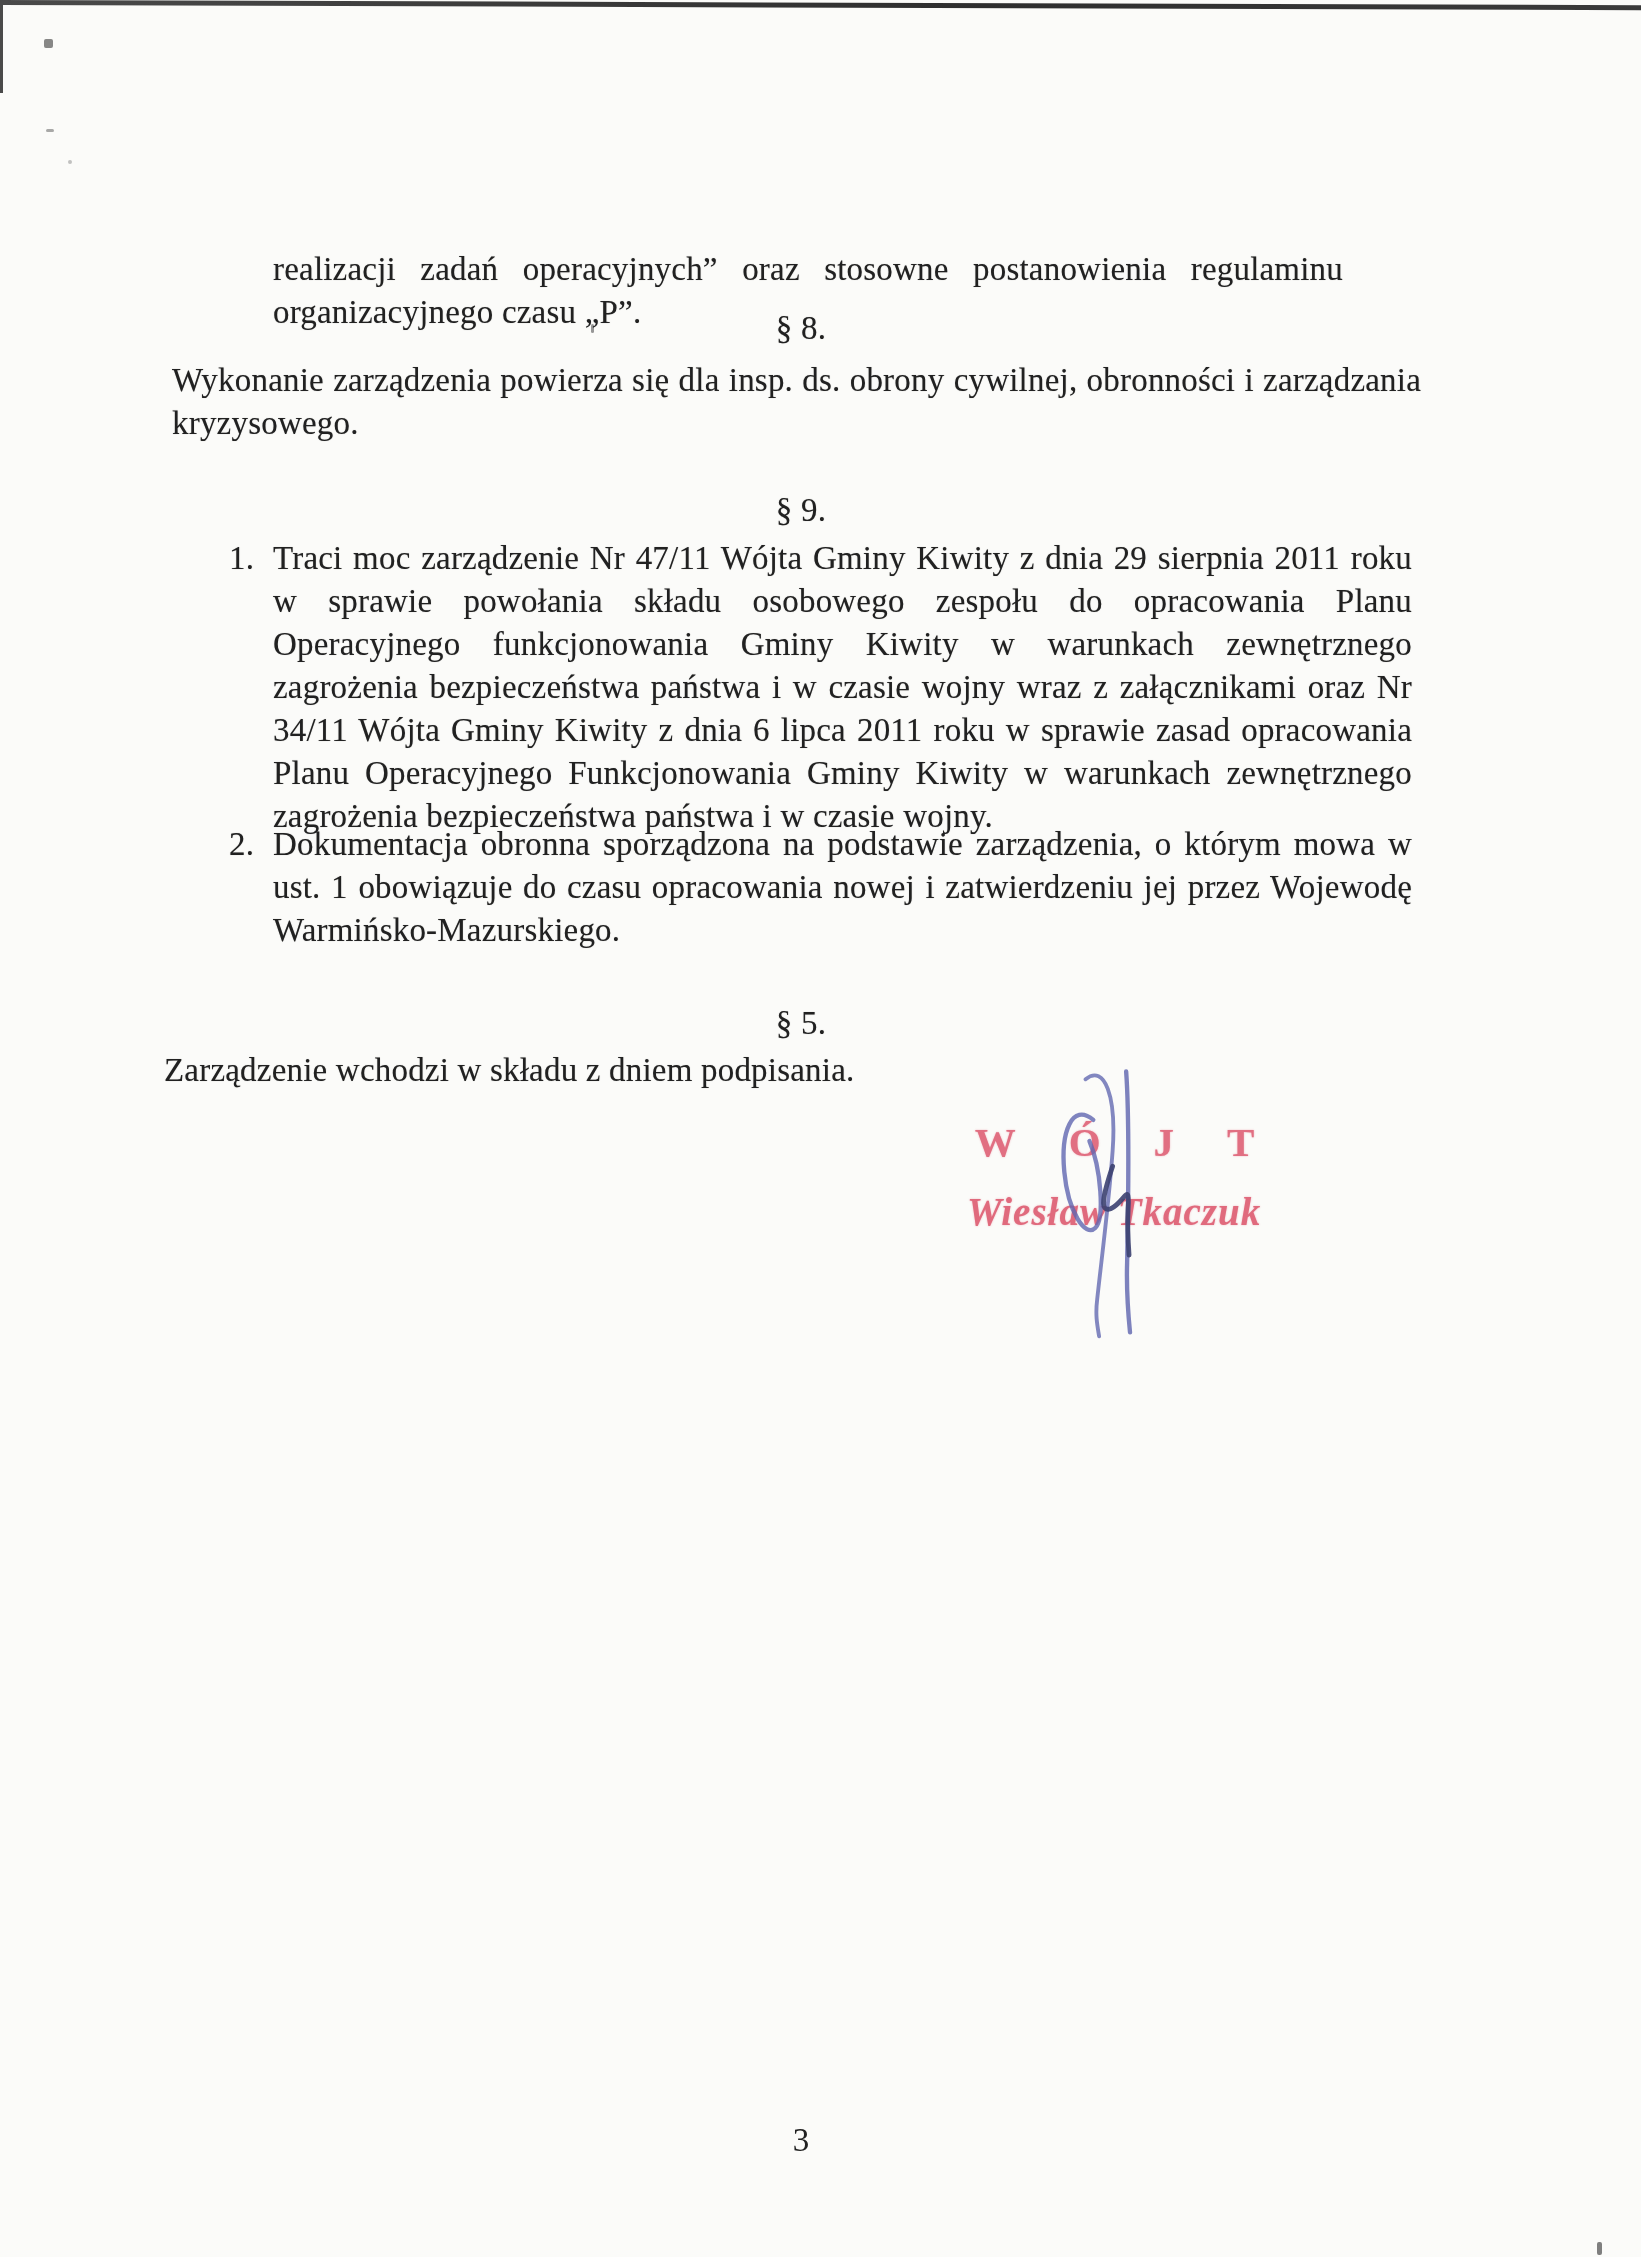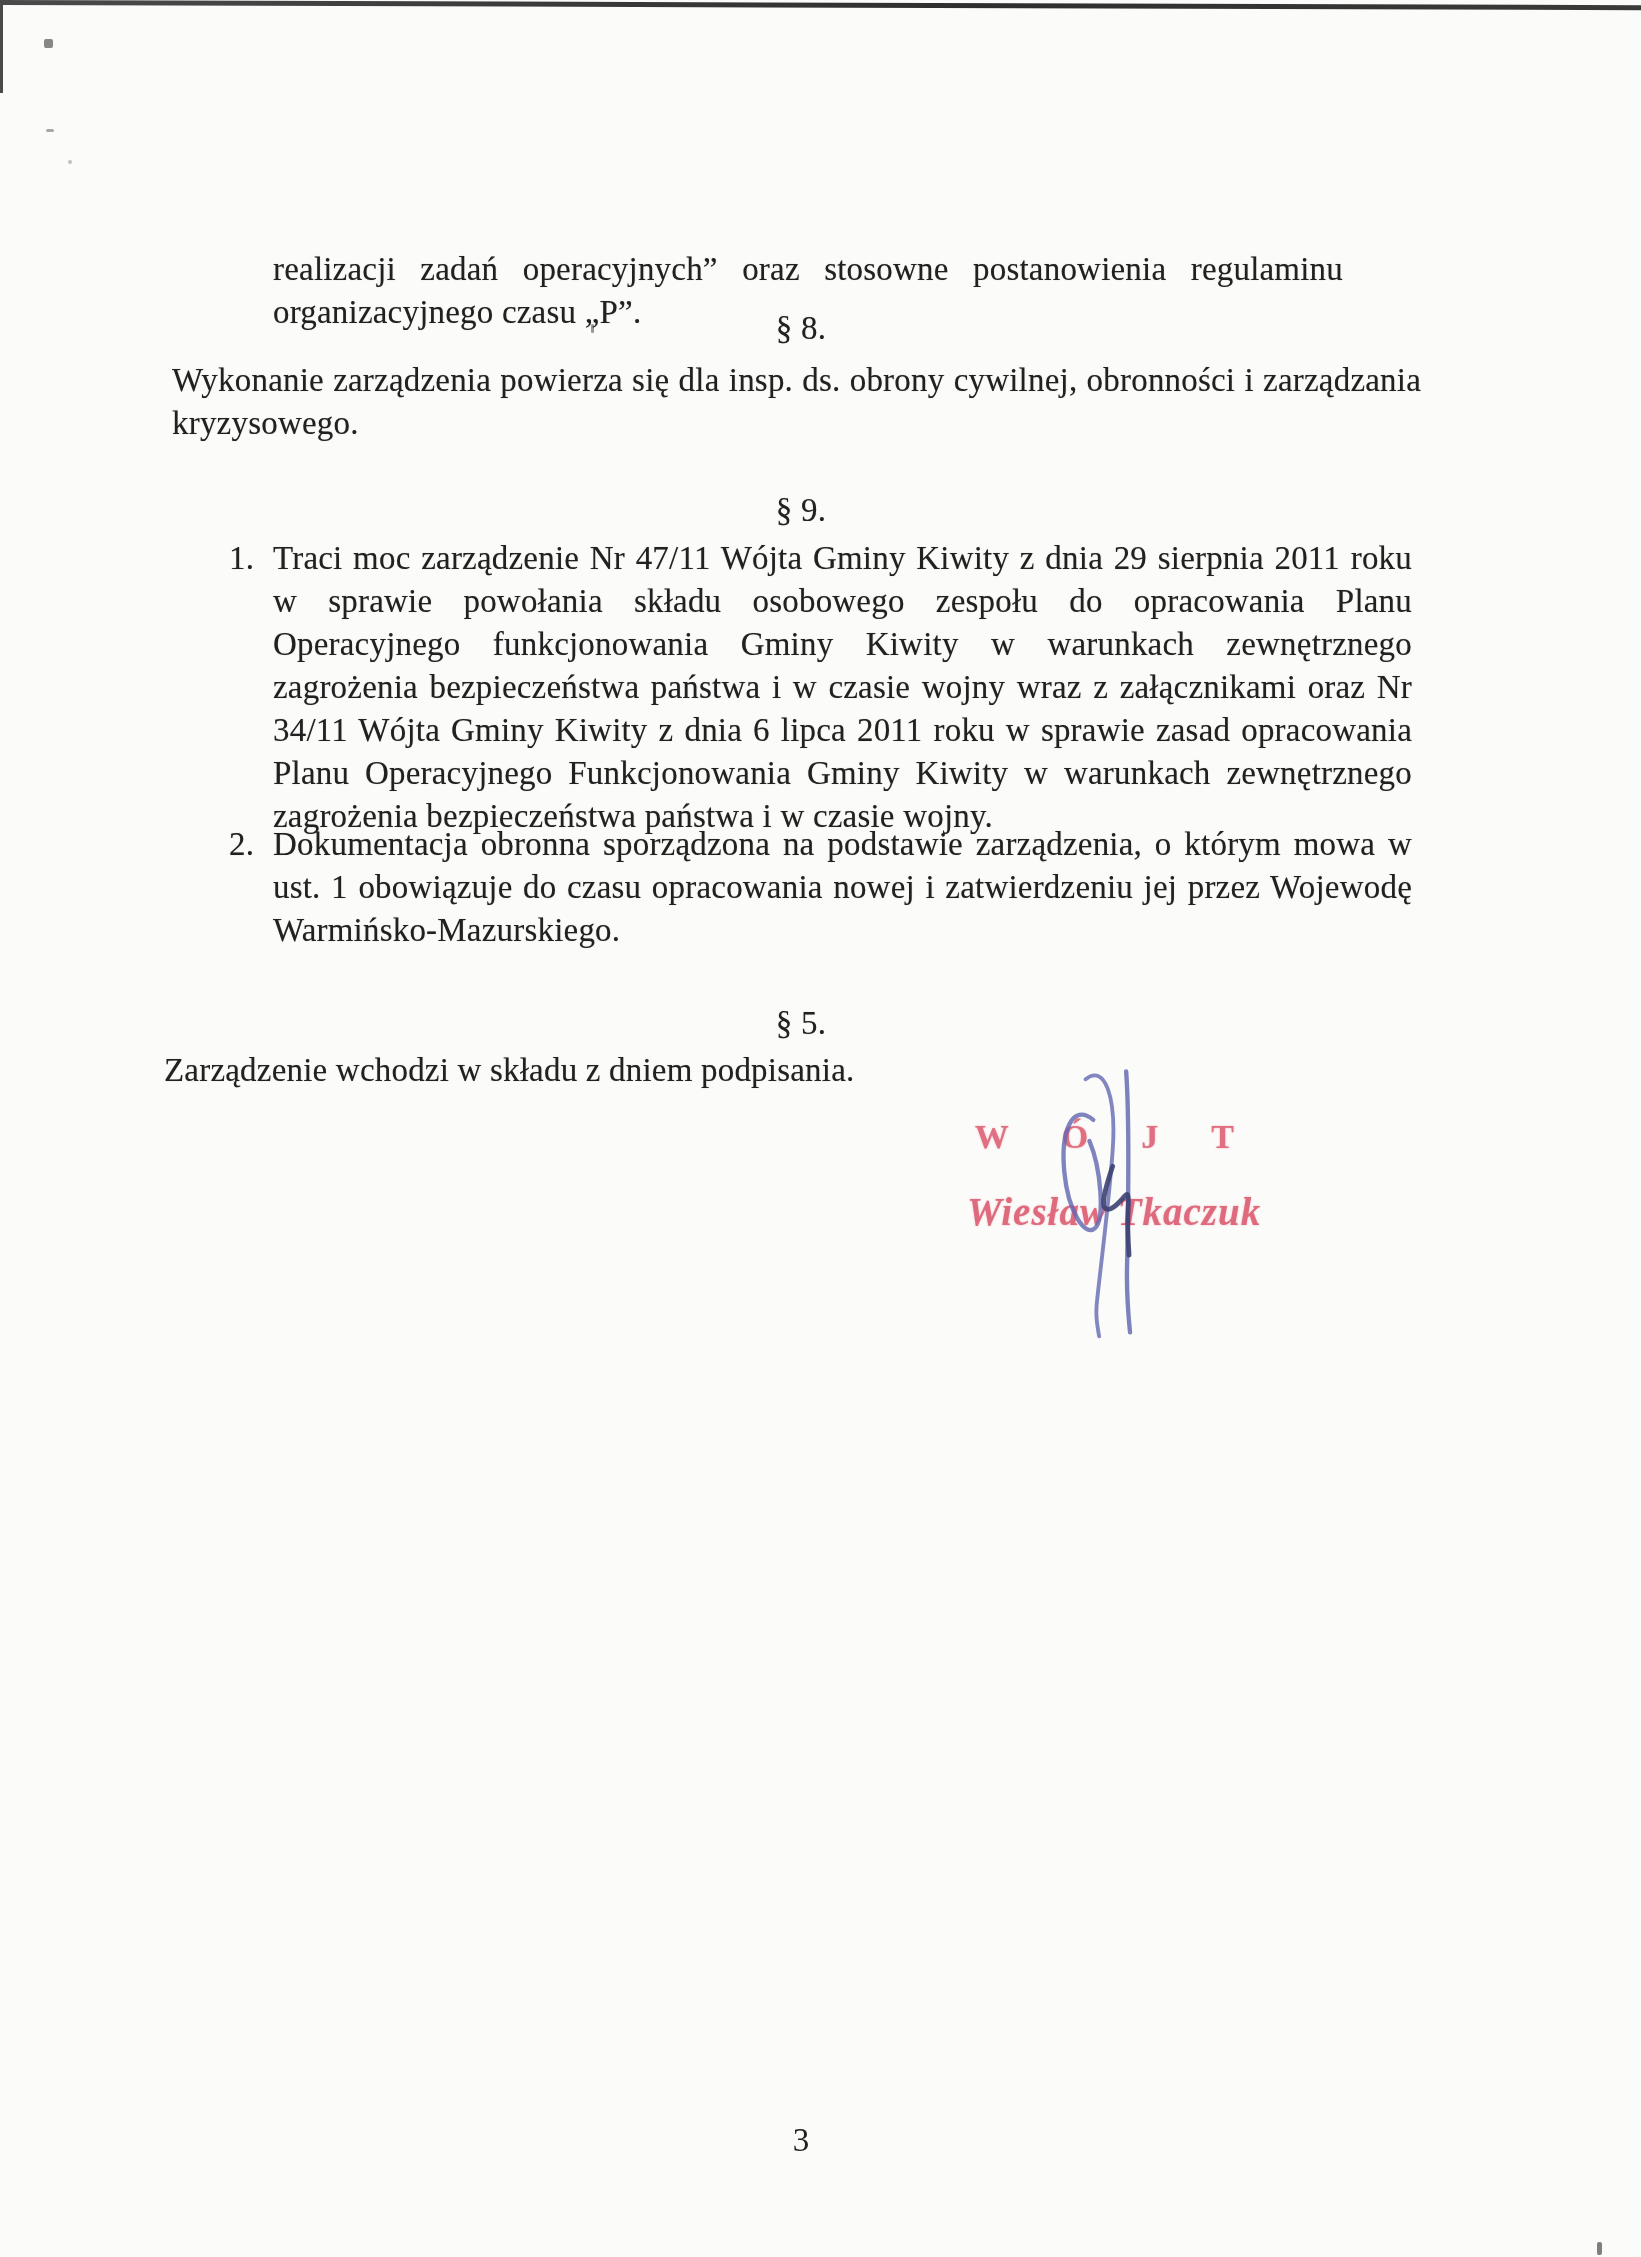--- a/index.html
+++ b/index.html
@@ -24,21 +24,21 @@
     position:absolute;left:0;top:0;width:1643px;height:4.8px;
     background:linear-gradient(to right,#4a4a4a,#2e2e2e 60%,#3a3a3a);
     transform:rotate(0.18deg);transform-origin:left top;
   }
   .scan-left{position:absolute;left:0;top:0;width:2.9px;height:93px;background:#4a4a4a;}
   .speck{position:absolute;background:#555;border-radius:1.9px;}
   
   .stamp{position:absolute;left:967px;top:1118px;width:328px;color:#dc5168;}
   .stamp-title{
     position:absolute;left:7.7px;top:0;
-    font-size:34px;font-weight:bold;letter-spacing:53px;
+    font-size:41px;font-weight:bold;letter-spacing:53px;
     white-space:nowrap;opacity:0.82;
     text-shadow:0 0 1.9px rgba(220,81,104,0.55);
   }
   .stamp-name{
     position:absolute;left:0px;top:71px;
     font-size:39px;font-weight:bold;font-style:italic;letter-spacing:1px;
     white-space:nowrap;opacity:0.85;
     text-shadow:0 0 1.9px rgba(220,81,104,0.5);
   }
   .sig-svg{position:absolute;left:1039px;top:1058px;}

